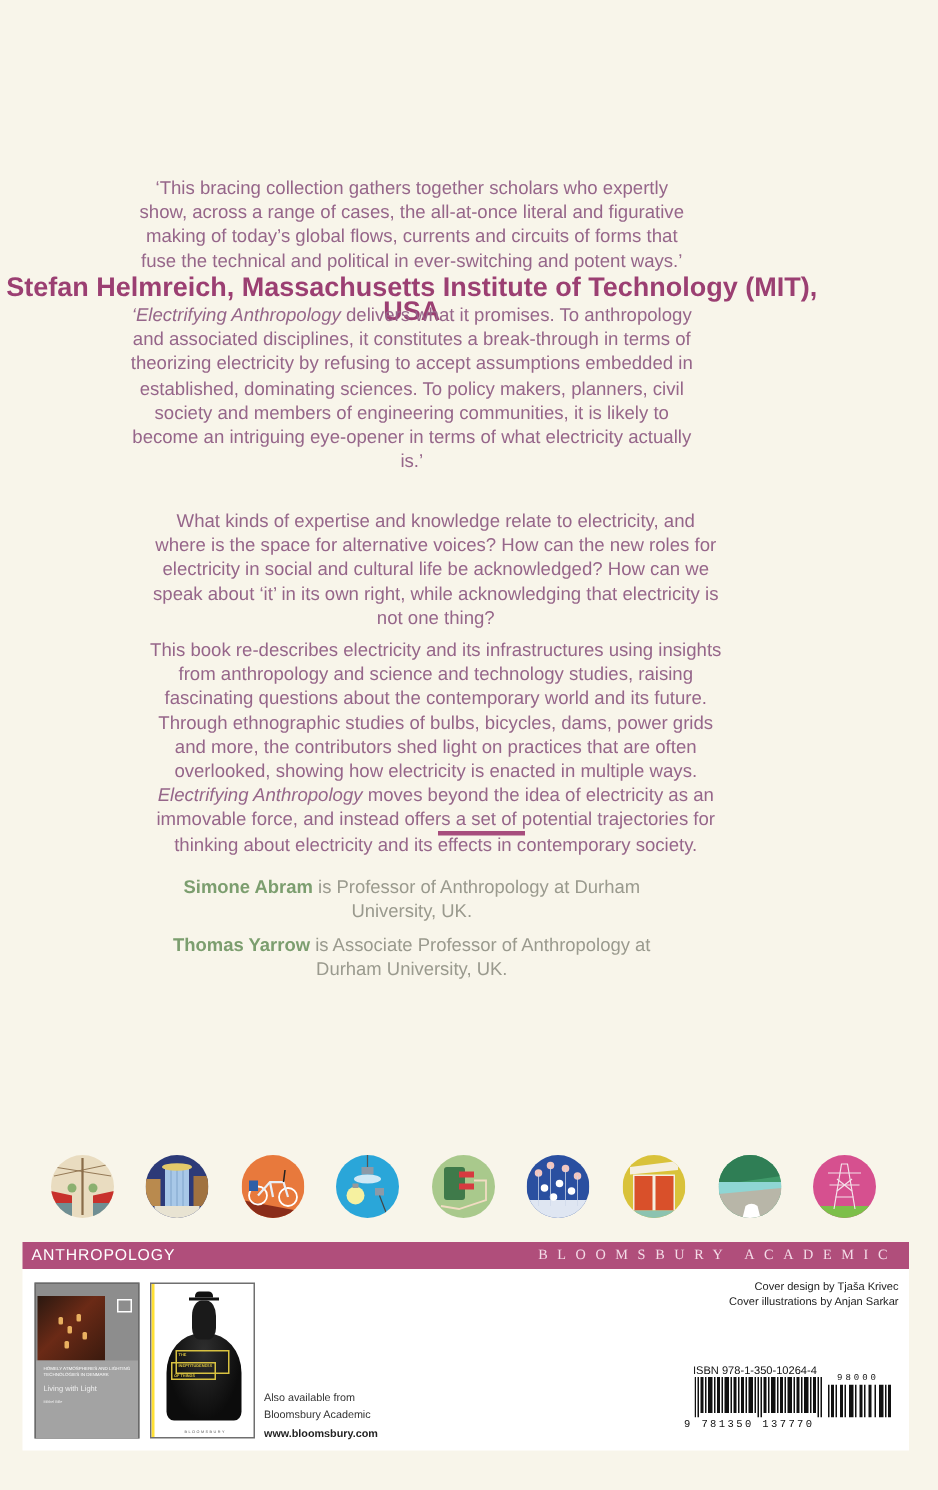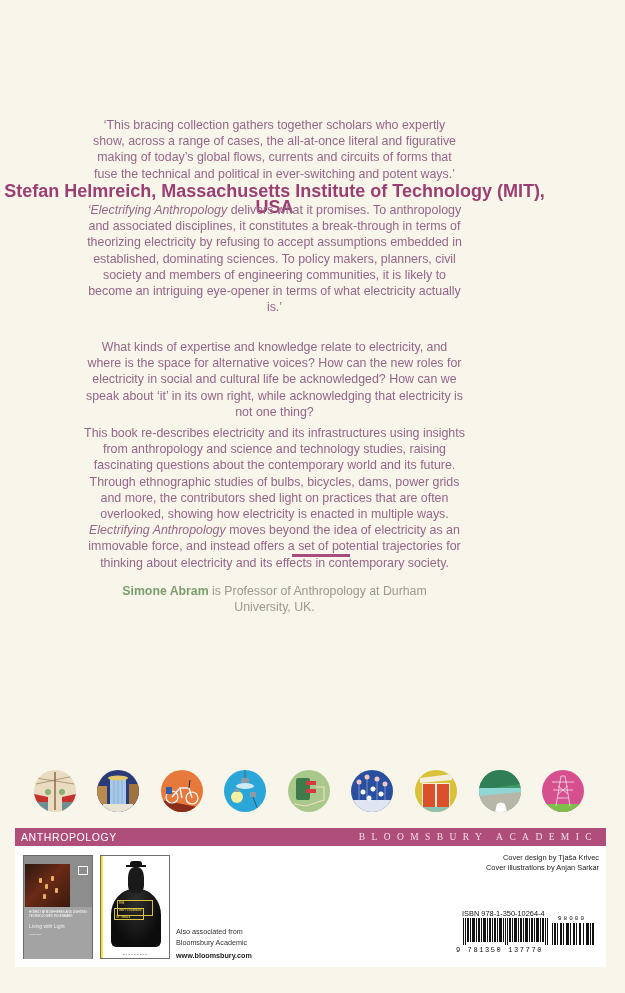--- a/index.html
+++ b/index.html
@@ -8,21 +8,21 @@
 
     .block { position: absolute; left: 0; width: 549px; text-align: center; }
     .quote { font-size: 12.4px; line-height: 16.2px; color: #96668a; font-weight: 300; }
     .attrib { font-weight: bold; color: #9b3f72; font-size: 18px; line-height: 16px; margin-top: 1px; }
 
     #quote1 { top: 117px; }
     #quote1 .quote { padding: 0 90px; }
     #quote2 { top: 202px; }
     #quote2 .quote { padding: 0 85px; }
 
-    #blurb { top: 339px; }
+    #blurb { top: 339px; margin-left: 16px; }
     #blurb p { font-size: 12.4px; line-height: 16.2px; color: #96668a; padding: 0 84px; }
     #blurb p + p { margin-top: 5px; }
     #blurb em { font-style: italic; }
 
     .divider { position: absolute; left: 292px; top: 554px; width: 58px; height: 3px; background: #a74d7d; }
 
     #authors { top: 583px; }
     .author { font-size: 12.3px; line-height: 16px; color: #9a9a8e; margin-bottom: 7px; padding: 0 110px; }
     .author .name { color: #7c9e6f; font-weight: bold; }
 
@@ -81,20 +81,21 @@
 
 <div class="block" id="blurb">
   <p>What kinds of expertise and knowledge relate to electricity, and where is the space for alternative voices? How can the new roles for electricity in social and cultural life be acknowledged? How can we speak about ‘it’ in its own right, while acknowledging that electricity is not one thing?</p>
   <p><span>This book re-describes electricity and its infrastructures using insights from anthropology and science and technology studies, raising fascinating questions about the contemporary world and its future. Through ethnographic studies of bulbs, bicycles, dams, power grids and more, the contributors shed light on practices that are often overlooked, showing how electricity is enacted in multiple ways. </span><em>Electrifying Anthropology</em><span> moves beyond the idea of electricity as an immovable force, and instead offers a set of potential trajectories for thinking about electricity and its effects in contemporary society.</span></p>
 </div>
 
 <div class="divider"></div>
 
 <div class="block" id="authors">
   <div class="author"><span class="name">Simone Abram</span><span> is Professor of Anthropology at Durham University, UK.</span></div>
+  <div class="author"><span class="name">Thomas Yarrow</span><span> is Associate Professor of Anthropology at Durham University, UK.</span></div>
 </div>
 
 <div class="illus-row">
   <div class="circle" style="left:34px">
     <svg viewBox="0 0 42 42">
         <rect width="42" height="42" fill="#e9dcc0"></rect>
         <line x1="21" y1="2" x2="21" y2="40" stroke="#8a6d4a" stroke-width="1.5"></line>
         <line x1="2" y1="8" x2="40" y2="14" stroke="#8a6d4a" stroke-width="0.6"></line>
         <line x1="2" y1="14" x2="40" y2="6" stroke="#8a6d4a" stroke-width="0.6"></line>
         <polygon points="0,24 14,27 14,33 0,32" fill="#c8312c"></polygon>
@@ -242,21 +243,21 @@
   <div class="brim"></div>
   <div class="box1"></div>
   <div class="box2"></div>
   <span class="t" style="left:18px;top:46px">THE</span>
   <span class="t" style="left:18px;top:53px">INEPTITUDENESS</span>
   <span class="t" style="left:15px;top:60px">OF THINGS</span>
   <span class="foot">BLOOMSBURY</span>
 </div>
 
 <div class="also">
-  <div>Also associated from</div>
+  <div>Also available from</div>
   <div>Bloomsbury Academic</div>
 </div>
 <div class="web">www.bloomsbury.com</div>
 
 <div class="credits">
   <div>Cover design by Tjaša Krivec</div>
   <div>Cover illustrations by Anjan Sarkar</div>
 </div>
 
 <div class="isbn-label">ISBN 978-1-350-10264-4</div>

